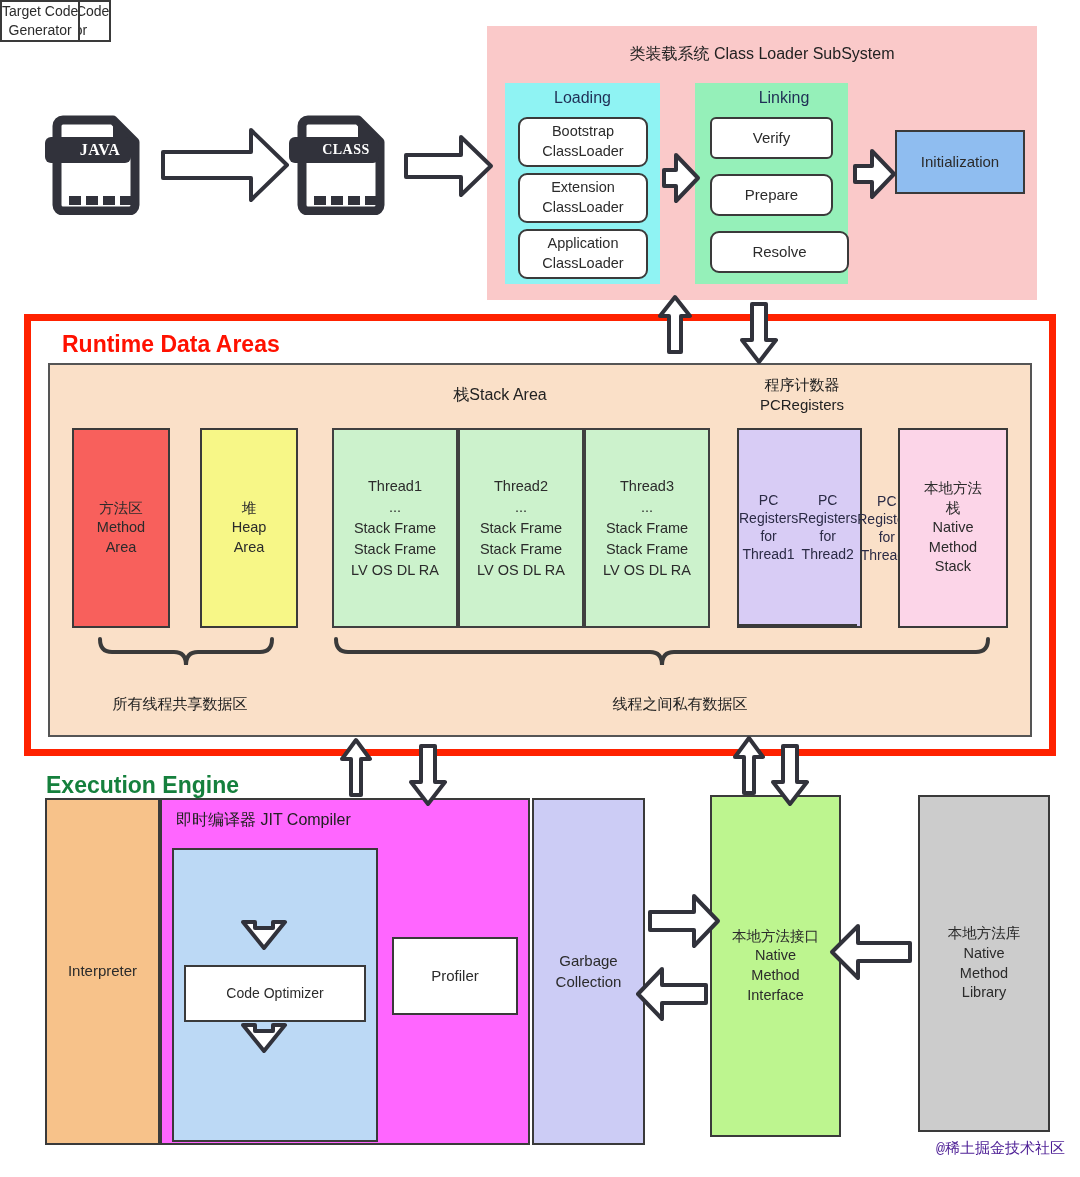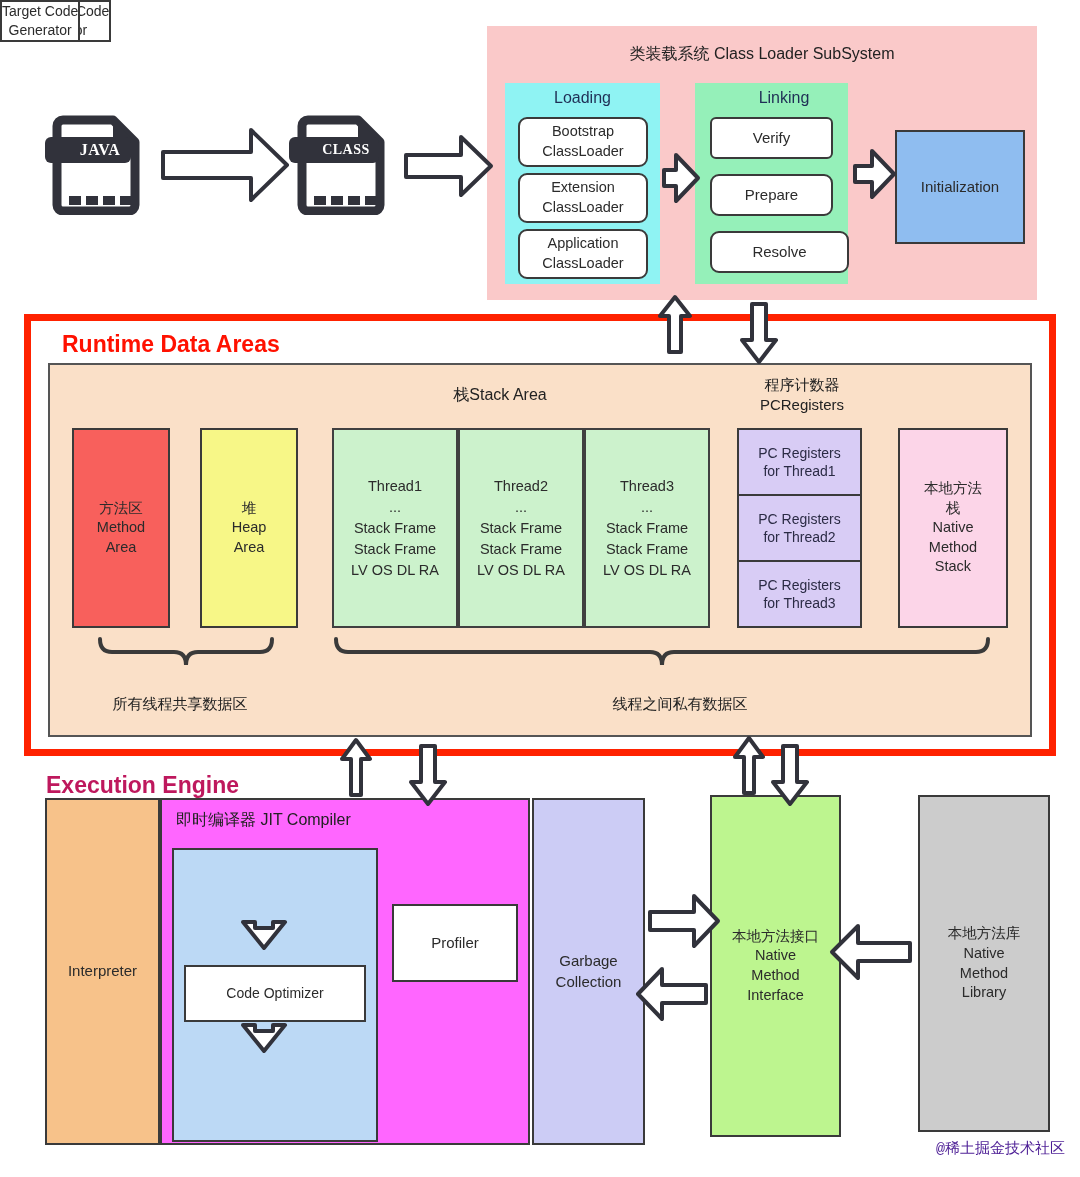--- a/index.html
+++ b/index.html
@@ -13,52 +13,52 @@
 
   
   #cls-panel{left:487px;top:26px;width:550px;height:274px;background:#fac9c9;border:none;}
   #cls-title{left:487px;top:44px;width:550px;height:24px;font-size:16px;color:#222;}
   #loading-box{left:505px;top:83px;width:155px;height:201px;background:#8ff3f3;}
   #loading-title{left:505px;top:88px;width:155px;height:22px;font-size:16px;color:#1f2f55;}
   #linking-box{left:695px;top:83px;width:153px;height:201px;background:#95f0b9;}
   #linking-title{left:708px;top:88px;width:152px;height:22px;font-size:16px;color:#1f2f55;}
   .cl-item{background:#ffffff;border:2px solid #3a3a3a;border-radius:9px;font-size:14.5px;}
   .lk-item{background:#ffffff;border:2px solid #3a3a3a;border-radius:9px;font-size:15px;}
-  #init-box{left:895px;top:130px;width:130px;height:114px;background:#8fbdf0;font-size:15px;}
+  #init-box{left:895px;top:130px;width:130px;height:64px;background:#8fbdf0;font-size:15px;}
 
   
   #rda-border{left:24px;top:314px;width:1032px;height:442px;border:7px solid #ff2200;background:transparent;}
   #rda-title{left:62px;top:330px;width:400px;height:28px;text-align:left;font-size:23px;
              font-weight:bold;color:#ff1100;}
   #rda-panel{left:48px;top:363px;width:984px;height:374px;background:#fae0c8;border:2px solid #555;}
   #stack-title{left:380px;top:385px;width:240px;height:24px;font-size:16px;color:#222;}
   #pc-title{left:712px;top:375px;width:180px;height:46px;font-size:15px;color:#222;}
   #method-area{left:72px;top:428px;width:98px;height:200px;background:#f8605c;font-size:14.5px;}
   #heap-area{left:200px;top:428px;width:98px;height:200px;background:#f7f787;font-size:14.5px;}
   .thread-col{background:#ccf2cc;border:2px solid #404040;font-size:14.5px;
               display:flex;flex-direction:column;align-items:center;justify-content:center;}
   .thread-col > div{margin:2.5px 0;}
   #pc-stack{left:737px;top:428px;width:125px;height:200px;border:2px solid #3a3a3a;background:#d8ccf5;
-            display:flex;flex-direction:column;justify-content:space-between;}
+            display:flex;flex-direction:row;justify-content:space-between;}
   .pc-cell{flex:1;display:flex;align-items:center;justify-content:center;text-align:center;
            font-size:14px;color:#2b2b45;border-bottom:2px solid #3a3a3a;line-height:1.3;}
   .pc-cell:last-child{border-bottom:none;}
   #nms-box{left:898px;top:428px;width:110px;height:200px;background:#fcd5e8;font-size:14.5px;}
   #brace-shared-lbl{left:40px;top:694px;width:280px;height:24px;font-size:15px;color:#222;}
   #brace-private-lbl{left:500px;top:694px;width:360px;height:24px;font-size:15px;color:#222;}
 
   
   #ee-title{left:46px;top:771px;width:400px;height:30px;text-align:left;font-size:23px;
-            font-weight:bold;color:#be185d;}
+            font-weight:bold;color:#15803d;}
   #interpreter{left:45px;top:798px;width:115px;height:347px;background:#f7c28a;font-size:15px;}
   #jit-panel{left:160px;top:798px;width:370px;height:347px;background:#ff66ff;border:2px solid #3a3a3a;}
   #jit-title{left:176px;top:810px;width:250px;height:24px;text-align:left;font-size:16px;color:#222;}
   #jit-inner{left:172px;top:848px;width:206px;height:294px;background:#bcd9f5;border:2px solid #3a3a3a;}
   .jit-step{background:#ffffff;border:2px solid #3a3a3a;font-size:14px;}
-  #profiler{left:392px;top:904px;width:126px;height:78px;background:#ffffff;font-size:15px;}
+  #profiler{left:392px;top:937px;width:126px;height:78px;background:#ffffff;font-size:15px;}
   #gc-box{left:532px;top:798px;width:113px;height:347px;background:#ccccf5;font-size:15px;}
   #nmi-box{left:710px;top:795px;width:131px;height:342px;background:#bdf58f;font-size:14.5px;}
   #nml-box{left:918px;top:795px;width:132px;height:337px;background:#cccccc;font-size:14.5px;}
 
   
   .file-ic{position:absolute;}
   .file-badge{position:absolute;background:#31323b;color:#fff;border-radius:6px;
               font-weight:bold;display:flex;align-items:center;justify-content:center;
               font-family:"Liberation Serif","DejaVu Serif",serif;letter-spacing:.5px;padding-left:24px;}
   #compile-lbl{left:170px;top:160px;width:90px;height:22px;font-size:16px;color:#222;}

